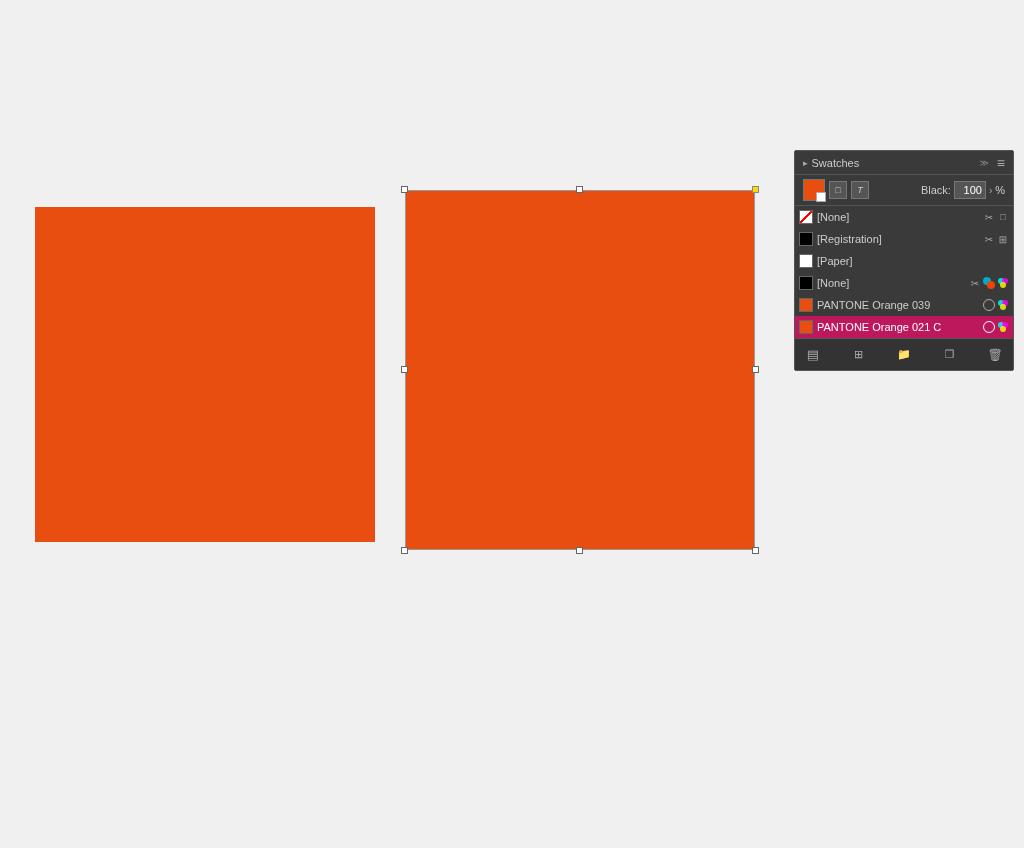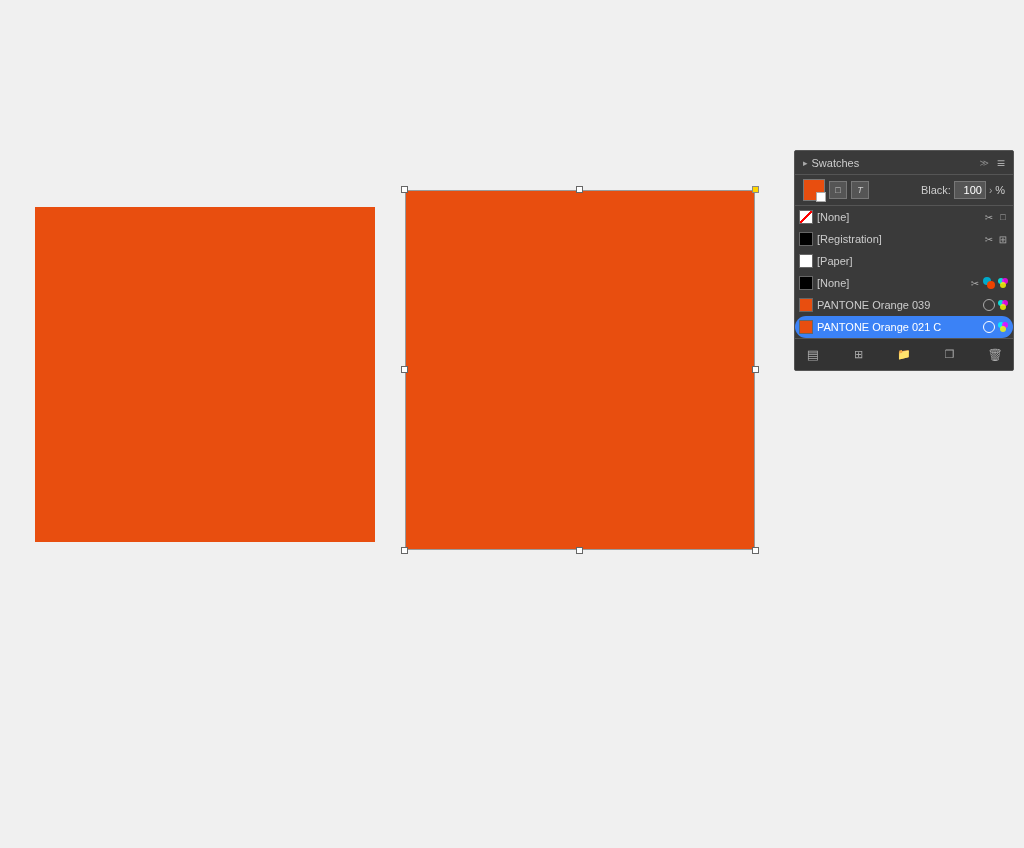--- a/index.html
+++ b/index.html
@@ -197,23 +197,22 @@
       align-items: center;
       padding: 2px 4px;
       height: 22px;
       cursor: pointer;
       color: #ccc;
       font-size: 11px;
       gap: 4px;
     }
 
     .swatch-row.selected {
-      background: #3b82f6;
+      background: #be185d;
       color: #fff;
-      border-radius: 11px;
     }
 
     .swatch-color-box {
       width: 14px;
       height: 14px;
       border: 1px solid #666;
       flex-shrink: 0;
       position: relative;
     }
 

